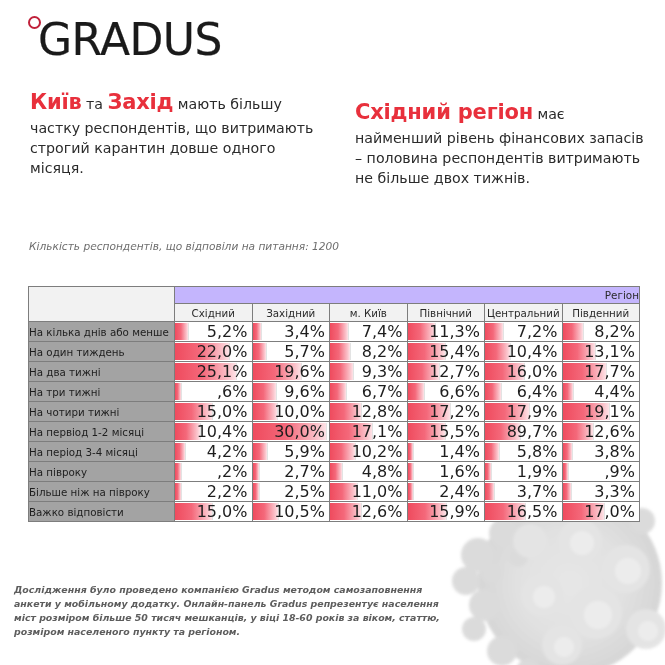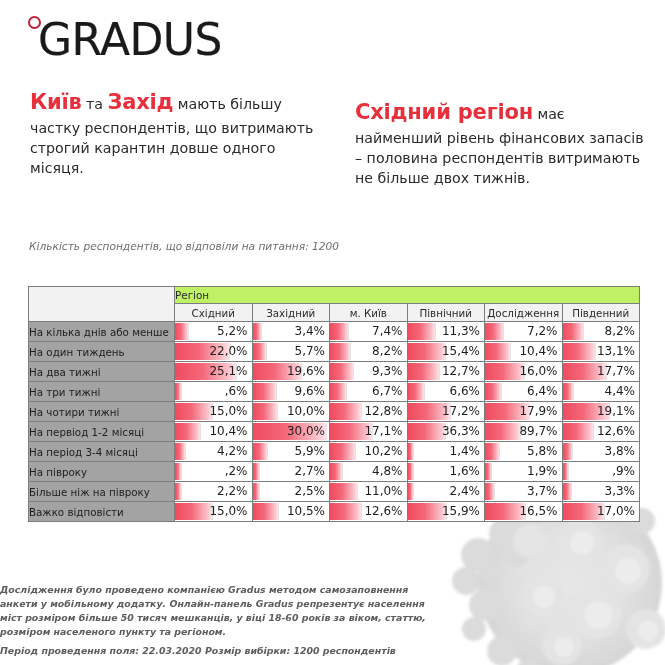--- a/index.html
+++ b/index.html
@@ -127,26 +127,26 @@
   }
   col.c-label { width: 146px; }
   col.c-data  { width: 77.5px; }
 
   th.corner {
     background: #f2f2f2;
     border-right: 1.4px solid #2a2a2a;
     border-bottom: 1.4px solid #2a2a2a;
   }
   th.region-top {
-    background: #bef264;
+    background: #c4b5fd;
     height: 16px;
     font-size: 10.4px;
     font-weight: 400;
     color: #2a2a2a;
-    text-align: left;
+    text-align: right;
   }
   th.region-name {
     background: #f2f2f2;
     height: 17px;
     font-size: 10.3px;
     font-weight: 400;
     color: #2a2a2a;
     text-align: center;
     border-bottom: 1.4px solid #2a2a2a;
   }
@@ -177,29 +177,29 @@
     bottom: 1px;
     background: linear-gradient(to right, #ef4b5e 0%, #f4687a 45%, #fbc3cb 88%, #fde3e7 100%);
     border-right: 1px solid #e3e3e3;
     min-width: 5px;
   }
   .val {
     position: absolute;
     right: 4px;
     top: 0;
     line-height: 19px;
-    font-size: 12px;
+    font-size: 16px;
     color: #1d1d1d;
     z-index: 2;
   }
 
   
   #footer {
     position: absolute;
-    left: 0;
+    left: 14px;
     top: 583px;
     width: 430px;
     z-index: 3;
     font-family: "DejaVu Sans", sans-serif;
     font-style: italic;
     font-weight: 700;
     font-size: 9.4px;
     line-height: 1.48;
     color: #5d5d5d;
   }
@@ -290,21 +290,21 @@
     <thead>
       <tr>
         <th class="corner" rowspan="2"></th>
         <th class="region-top sep" colspan="6">Регіон</th>
       </tr>
       <tr id="colname-row">
           <th class="region-name sep">Східний</th>
           <th class="region-name">Західний</th>
           <th class="region-name">м. Київ</th>
           <th class="region-name">Північний</th>
-          <th class="region-name">Дослідження</th>
+          <th class="region-name">Центральний</th>
           <th class="region-name">Південний</th>
         </tr>
     </thead>
     <tbody id="table-body">
         <tr>
           <td class="rowlabel">На кілька днів або менше</td>
           <td class="cell sep">
             <div class="bar" style="width: 12.74px;"></div>
             <span class="val">5,2%</span>
           </td>
@@ -446,21 +446,21 @@
           <td class="cell">
             <div class="bar" style="width: 73.5px;"></div>
             <span class="val">30,0%</span>
           </td>
           <td class="cell">
             <div class="bar" style="width: 41.9px;"></div>
             <span class="val">17,1%</span>
           </td>
           <td class="cell">
             <div class="bar" style="width: 37.98px;"></div>
-            <span class="val">36,3%</span>
+            <span class="val">15,5%</span>
           </td>
           <td class="cell">
             <div class="bar" style="width: 34.79px;"></div>
             <span class="val">89,7%</span>
           </td>
           <td class="cell">
             <div class="bar" style="width: 30.87px;"></div>
             <span class="val">12,6%</span>
           </td>
         </tr>
@@ -571,14 +571,13 @@
             <div class="bar" style="width: 41.65px;"></div>
             <span class="val">17,0%</span>
           </td>
         </tr>
       </tbody>
   </table>
 </div>
 
 <div id="footer">
   <p class="f-note">Дослідження було проведено компанією Gradus методом самозаповнення анкети у мобільному додатку. Онлайн-панель Gradus репрезентує населення міст розміром більше 50 тисяч мешканців, у віці 18-60 років за віком, статтю, розміром населеного пункту та регіоном.</p>
-  <p class="f-note f-period">Період проведення поля: 22.03.2020 Розмір вибірки: 1200 респондентів</p>
 </div>
 
 </body></html>

